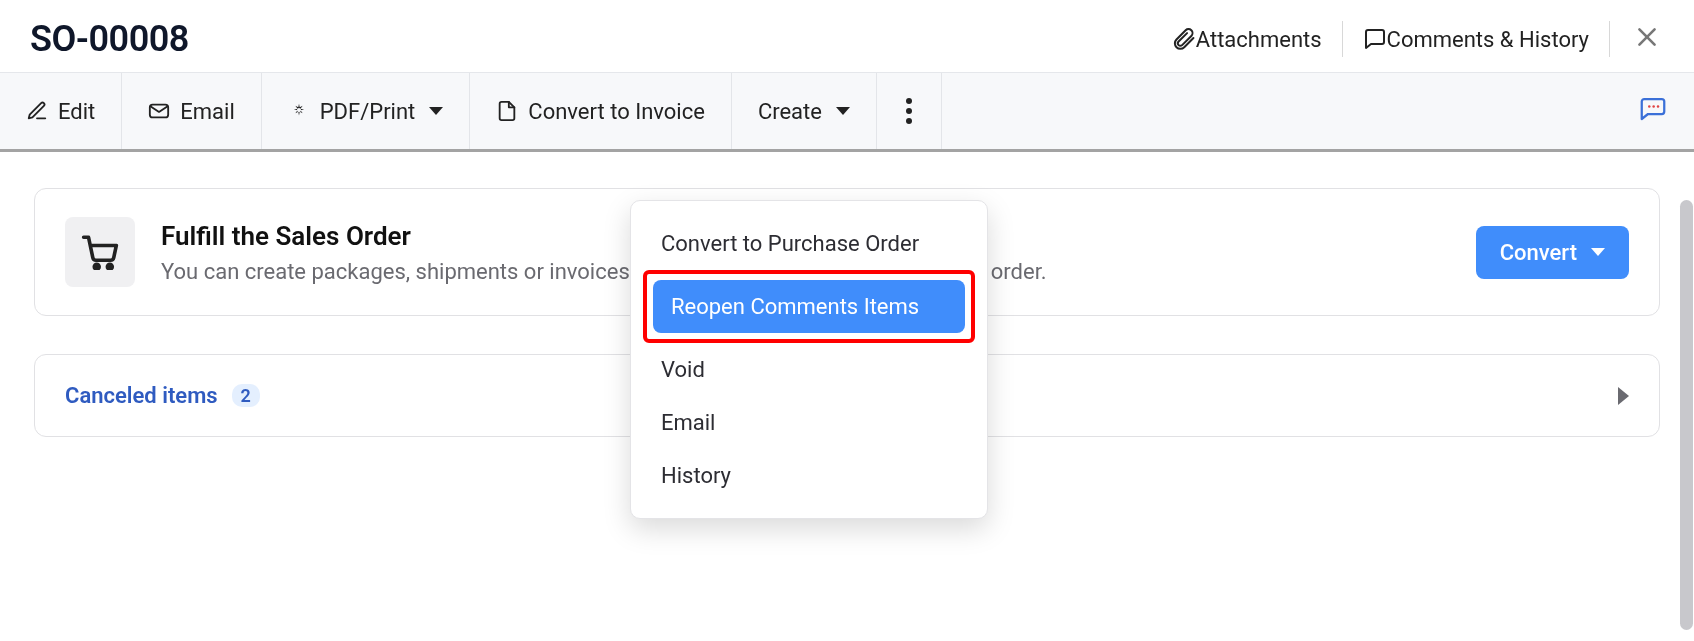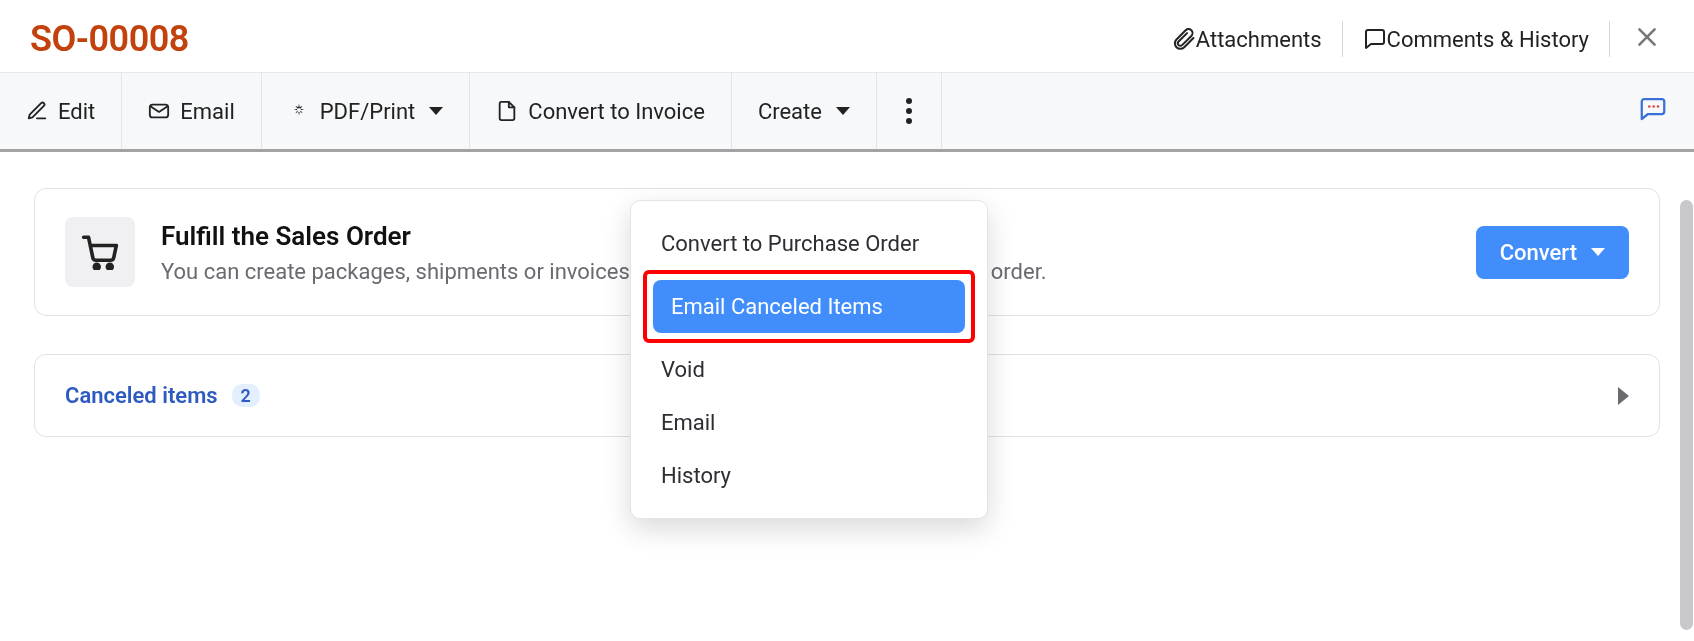--- a/index.html
+++ b/index.html
@@ -1,18 +1,18 @@
 <!DOCTYPE html>
 <html><head>
 <meta charset="utf-8">
 <style>
   * { box-sizing: border-box; font-family: -apple-system, BlinkMacSystemFont, "Segoe UI", Roboto, Helvetica, Arial, sans-serif; }
   body { margin:0; padding:0; background:#fff; width:1694px; height:641px; position:relative; overflow:hidden; }
   .header { display:flex; align-items:center; justify-content:space-between; padding:18px 30px 12px 30px; }
-  .page-title { font-size:36px; font-weight:600; color:#c2410c; letter-spacing:-0.5px; }
+  .page-title { font-size:36px; font-weight:600; color:#0f172a; letter-spacing:-0.5px; }
   .hdr-actions { display:flex; align-items:center; gap:20px; }
   .hdr-action { display:flex; align-items:center; font-size:22px; color:#222; cursor:pointer; }
   .hdr-action svg { width:24px; height:24px; }
   .vline { width:1px; height:36px; background:#d8d8d8; }
   .close-btn { cursor:pointer; padding:4px; }
   .close-btn svg { width:26px; height:26px; }
 
   .toolbar { background:#f7f8fa; border-top:1px solid #e5e7eb; border-bottom:3px solid #a3a3a3; display:flex; align-items:stretch; height:80px; position:relative; }
   .tb-item { display:flex; align-items:center; gap:10px; padding:0 26px; font-size:22px; color:#222; cursor:pointer; border-right:1px solid #e3e5e9; }
   .tb-item svg { width:22px; height:22px; }
@@ -150,20 +150,20 @@
       <span class="cancel-label">Canceled items</span>
       <span class="badge">2</span>
     </div>
     <span class="expand-caret"></span>
   </div>
 </div>
 
 <div class="dropdown">
   <div class="dd-item">Convert to Purchase Order</div>
   <div class="dd-item highlight-wrap">
-    <div class="dd-hl">Email Canceled Items</div>
+    <div class="dd-hl">Reopen Comments Items</div>
   </div>
   <div class="dd-item">Void</div>
   <div class="dd-item">Email</div>
   <div class="dd-item">History</div>
 </div>
 
 <div class="scrollbar"></div>
 
 </body></html>

